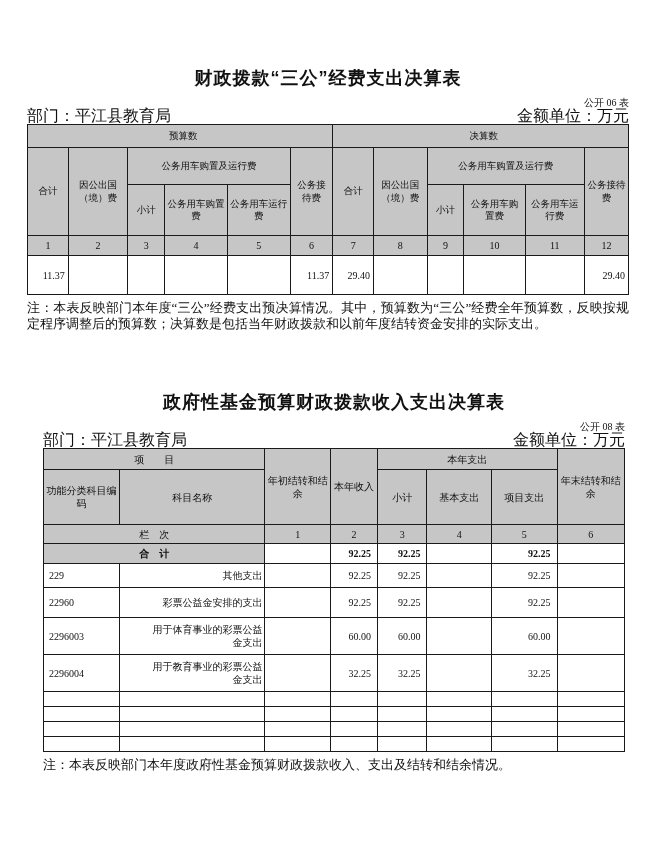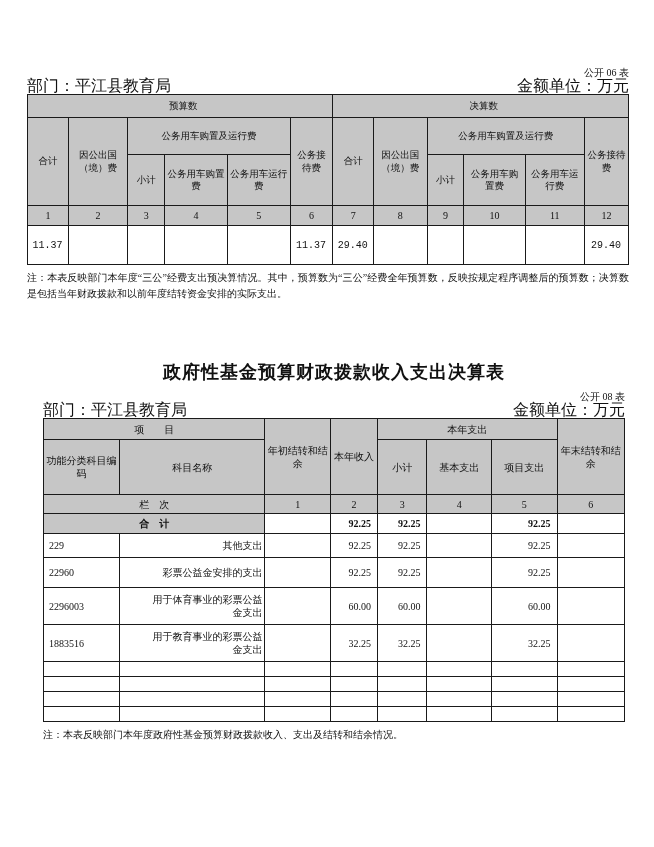--- a/index.html
+++ b/index.html
@@ -49,48 +49,49 @@
     line-height:1.3;
     padding:1px 2px;
     overflow:hidden;
     word-break:break-all;
   }
   .gray{background:#c6c6c6;}
   .t1 tr.hrow1 td{height:20px;padding-left:8px;}
   .t1 tr.hrow2 td{height:34px;}
   .t1 tr.hrow3 td{height:48px;}
   .t1 tr.numrow td{height:17px;font-size:10px;}
-  .t1 tr.datarow td{height:36px;font-size:10px;text-align:center;padding-right:3px;background:#fff;font-family:Liberation Mono, monospace;}
+  .t1 tr.datarow td{height:36px;font-size:10px;text-align:right;padding-right:3px;background:#fff;}
   .divider{border-left:1.5px solid #1a1a1a;}
   .t2 td{font-size:10px;}
   .t2 tr.hrow1 td{height:18px;}
   .t2 tr.hrow2 td{height:52px;}
   .t2 tr.numrow td{height:16px;font-family:Liberation Serif, serif;}
   .t2 tr.totalrow td{height:17px;font-weight:bold;}
   .t2 td.num{text-align:right;padding-right:6px;background:#fff;padding-left:16px;}
   .t2 td.code{text-align:left;padding-left:5px;background:#fff;}
   .t2 td.name{text-align:right;padding-left:7px;background:#fff;}
   .t2 td.name.indent{text-indent:2em;}
   .t2 tr.r1 td{height:21px;}
   .t2 tr.r2 td{height:27px;}
   .t2 tr.r3 td{height:34px;}
   .t2 tr.empty td{height:12px;background:#fff;}
   .note{
     margin:5px 0 0 0;
-    font-size:10px;
+    font-size:13px;
     line-height:16px;
     text-align:justify;
   }
 </style>
 </head>
 <body>
 
 <div class="page">
 
   <div class="sheet sheet1">
+    <h1 class="doc-title">财政拨款“三公”经费支出决算表</h1>
     <div class="meta-right">公开 06 表</div>
     <div class="meta-row">
       <span>部门：平江县教育局</span>
       <span>金额单位：万元</span>
     </div>
 
     <table class="t1">
       <colgroup>
         <col style="width:6.8%">
           <col style="width:9.9%">
@@ -238,21 +239,21 @@
         <td class="code">2296003</td>
         <td class="name indent">用于体育事业的彩票公益金支出</td>
         <td class="num"></td>
         <td class="num">60.00</td>
         <td class="num">60.00</td>
         <td class="num"></td>
         <td class="num">60.00</td>
         <td class="num"></td>
       </tr>
       <tr class="r3">
-        <td class="code">1883516</td>
+        <td class="code">2296004</td>
         <td class="name indent">用于教育事业的彩票公益金支出</td>
         <td class="num"></td>
         <td class="num">32.25</td>
         <td class="num">32.25</td>
         <td class="num"></td>
         <td class="num">32.25</td>
         <td class="num"></td>
       </tr>
       <tr class="empty">
         <td></td>

